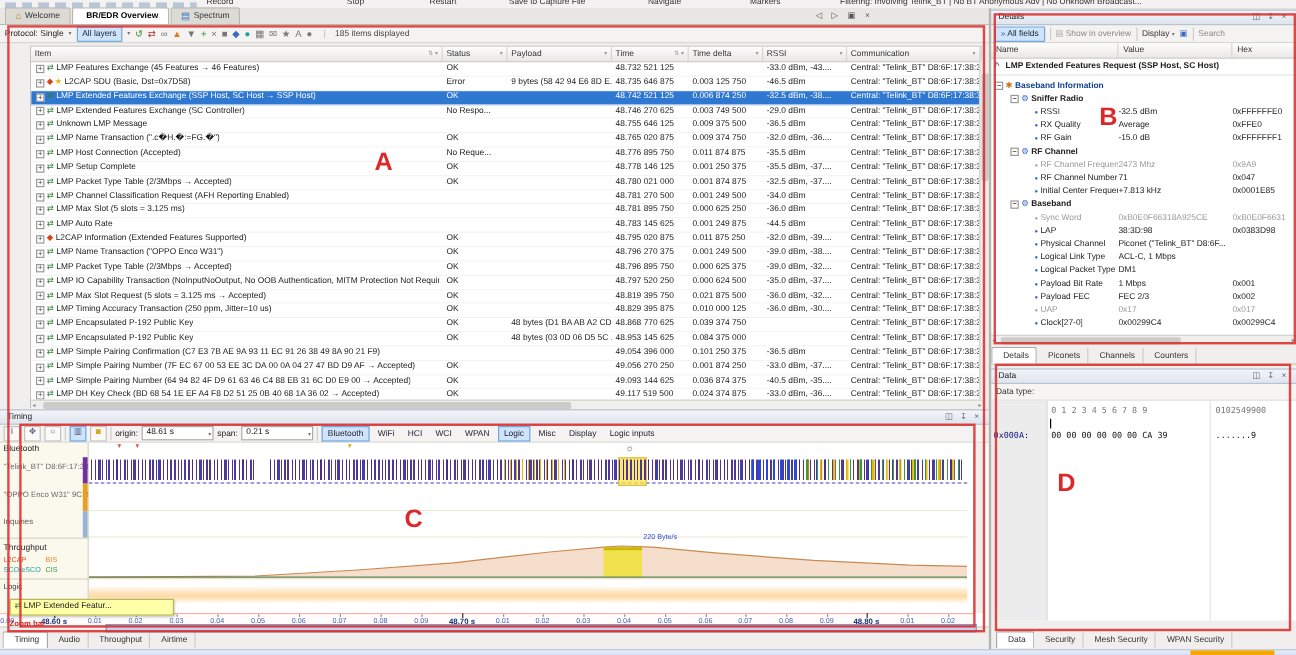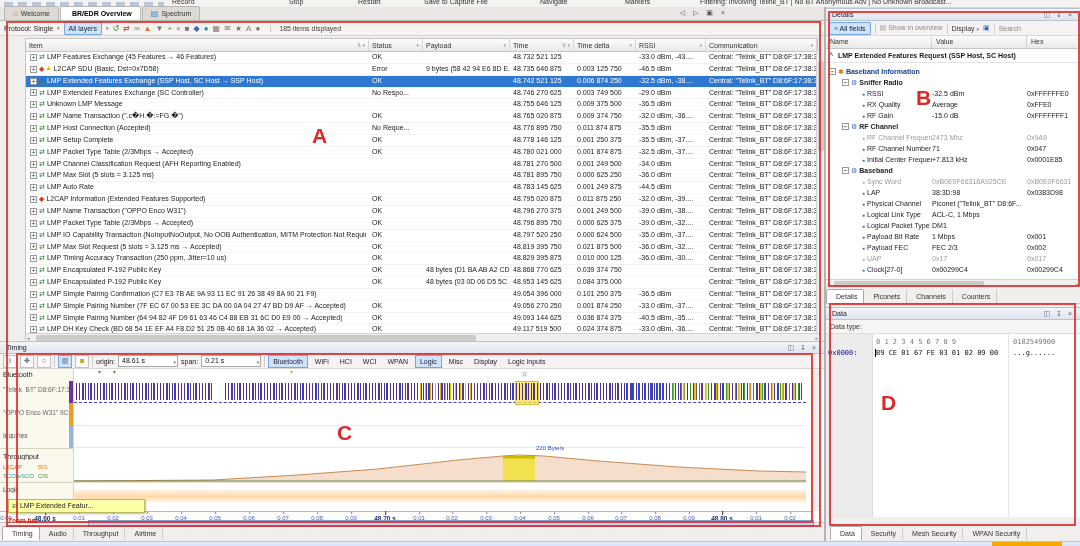--- a/index.html
+++ b/index.html
@@ -1025,26 +1025,26 @@
         <span>Data</span>
         <span class="picos"><span>◫</span> <span>↧</span> <span>×</span></span>
       </div>
       <div id="dtype"><span>Data type:</span></div>
       <div id="hexwrap">
         <div id="hexgutter"></div>
         <div id="asciisep"></div>
         <span class="hexhead">0  1  2  3  4  5  6  7  8  9</span>
         <span class="asciihead">0102549900</span>
 
-          <div class="hexrow" style="top: 14px;">
-            <span class="haddr">0x0000:</span>
-            <span class="hbytes">B9 CE 01 67 FE 03 01 02 09 00</span>
-            <span class="hascii">...g......</span>
+
+          <div class="hexrow" style="top: 24px;">
+            <span class="haddr">0x000A:</span>
+            <span class="hbytes">00 00 00 00 00 00 CA 39</span>
+            <span class="hascii">.......9</span>
           </div>
-
 
         <div id="caret"></div>
       </div>
     </div>
   </div>
 
   <div class="btabs" style="left:830px;top:526px;">
 
       <div class="btab active">
         <span class="bico"></span>

